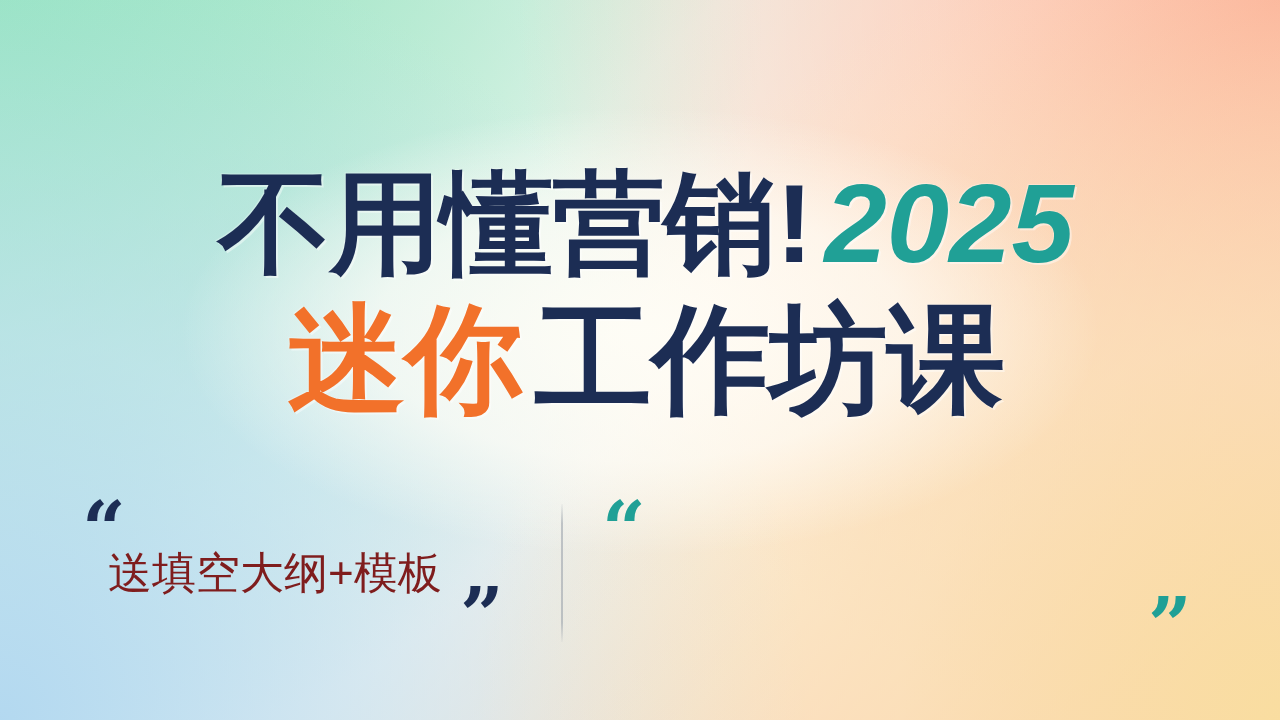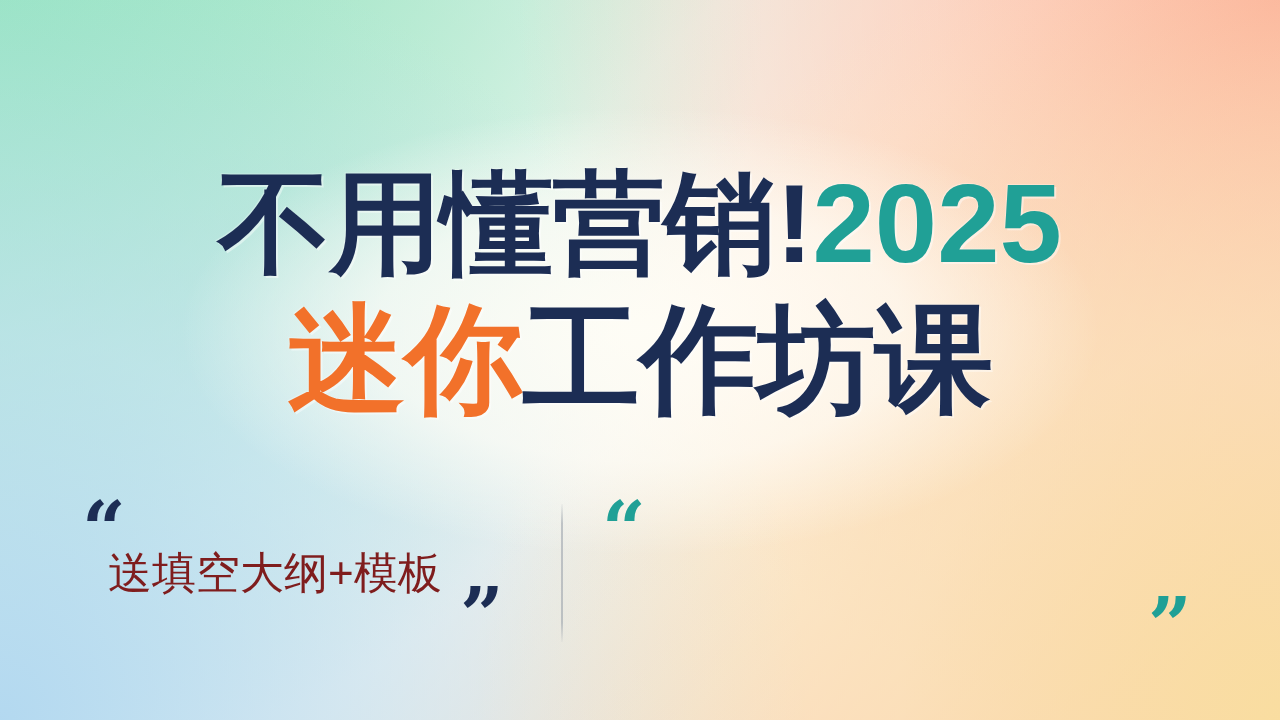--- a/index.html
+++ b/index.html
@@ -89,25 +89,26 @@
   }
   .line2 {
     font-size: 118px;
     text-align: center;
   }
   .seg {
     display: inline;
     text-shadow:
        2px 2px 0 rgba(255,255,255,0.45),
       -1px -1px 0 rgba(255,255,255,0.28);
+    margin-left: 12px;
   }
   .seg-navy  { color: #1c2d54; }
   .seg-teal  { color: #20a096; }
   .seg-orange{ color: #f2712a; }
-  .seg-year  { letter-spacing: 0px; }
+  .seg-year  { letter-spacing: 0px; font-style: italic; }
 
   
   .quotes {
     position: absolute;
     left: 0;
     right: 0;
     top: 490px;
     height: 170px;
   }
   .quote-block {

